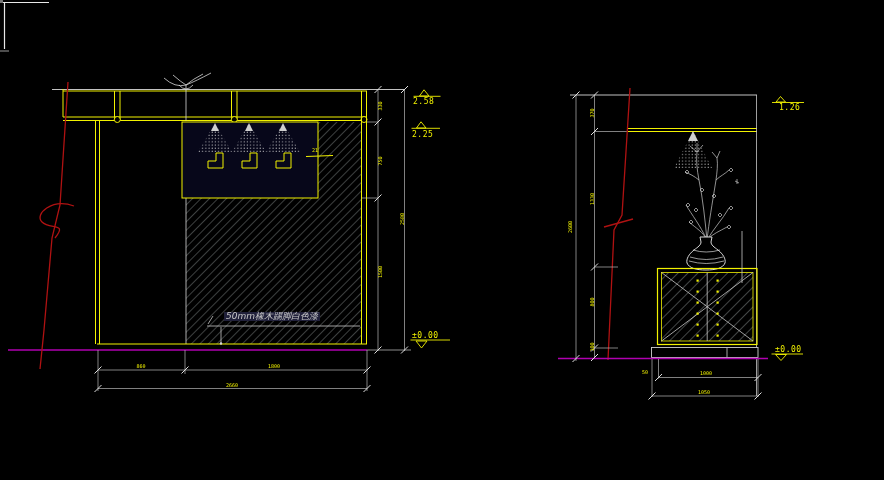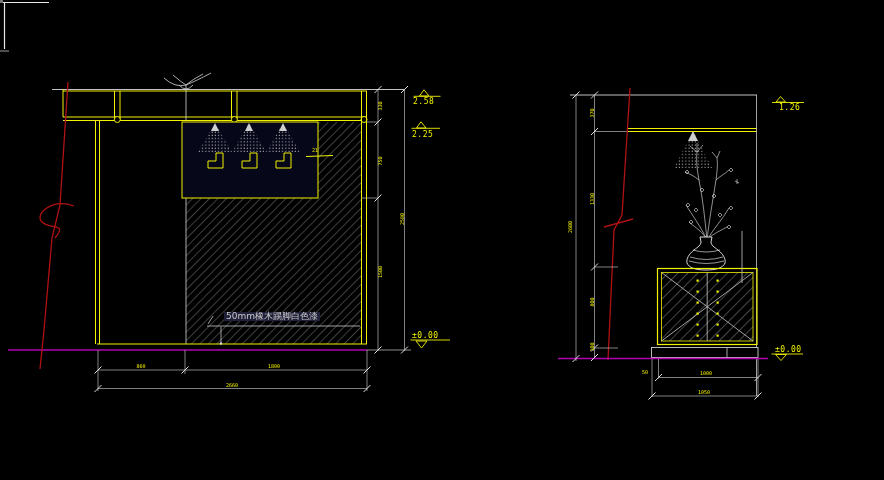--- a/index.html
+++ b/index.html
@@ -4,21 +4,21 @@
 <style>
   html,body{margin:0;padding:0;background:#000;}
   .canvas{position:relative;width:804px;height:480px;background:#000;overflow:hidden;
           font-family:"DejaVu Sans Mono",monospace;}
   .canvas svg{position:absolute;left:0;top:0;}
   .t{position:absolute;color:#f2f200;white-space:nowrap;line-height:1;}
   .lvl{font-size:8px;letter-spacing:0.5px;}
   .dim{font-size:5px;transform:translateX(-50%);}
   .vdim{font-size:5px;transform:translate(-50%,-50%) rotate(-90deg);}
   .note{font-size:9px;color:#c9c9c9;background:#20203a;padding:0 2px;
-        font-family:"DejaVu Sans",sans-serif;}
+        font-family:"DejaVu Sans",sans-serif;font-style:italic;}
   .callout{font-size:5px;}
 </style>
 </head>
 <body>
 
 <div class="canvas">
 
 <svg width="884" height="480" viewBox="0 0 884 480">
   <defs>
     <pattern id="h6" patternUnits="userSpaceOnUse" width="6" height="6" patternTransform="rotate(45)">

